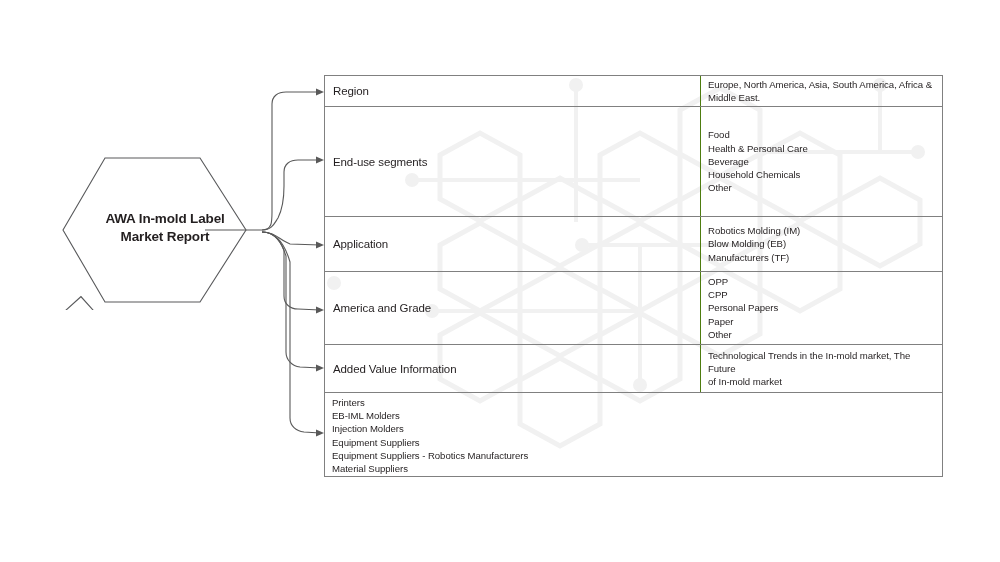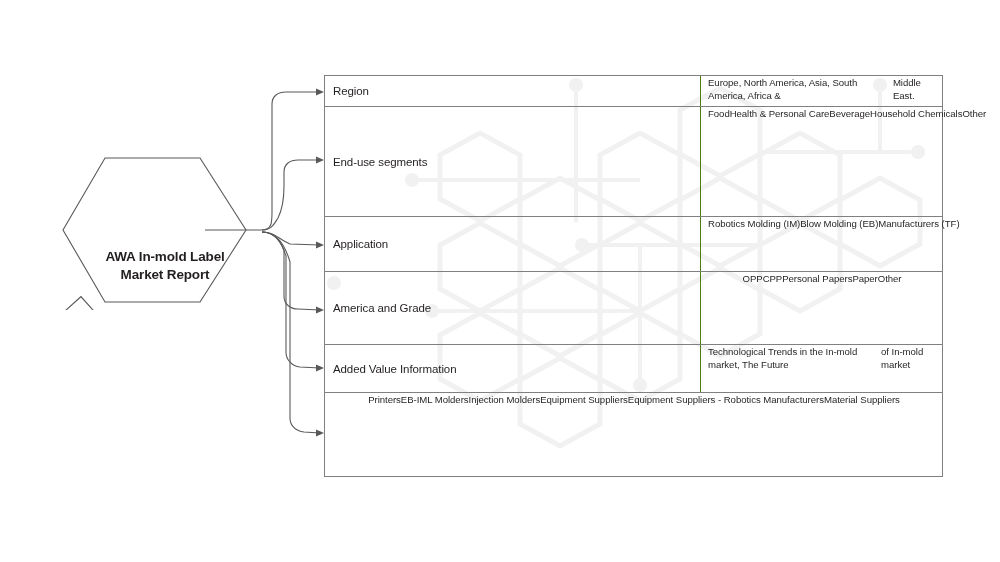--- a/index.html
+++ b/index.html
@@ -44,21 +44,20 @@
     position: absolute;
     left: 0;
     top: 60px;
     width: 210px;
     text-align: center;
     font-size: 13.5px;
     font-weight: bold;
     line-height: 1.35;
     color: #231f20;
     letter-spacing: -0.15px;
-    margin-top: 38px;
   }
   .root-label span { display: block; }
 
   
   .connectors {
     position: absolute;
     left: 0; top: 0;
     width: 1000px;
     height: 562px;
     pointer-events: none;
@@ -92,21 +91,21 @@
     align-items: center;
     padding-left: 8px;
     font-size: 11.5px;
     color: #231f20;
     letter-spacing: -0.1px;
   }
   .cell-values {
     flex: 1 1 auto;
     box-sizing: border-box;
     display: flex;
-    flex-direction: row;
+    flex-direction: column;
     justify-content: center;
     padding: 0 6px 0 7px;
     font-size: 9.6px;
     line-height: 13.2px;
     color: #231f20;
     letter-spacing: -0.05px;
   }
   .cell-values .vline { display: block; white-space: nowrap; }
   .cell-values.wrap .vline { white-space: normal; }
 

